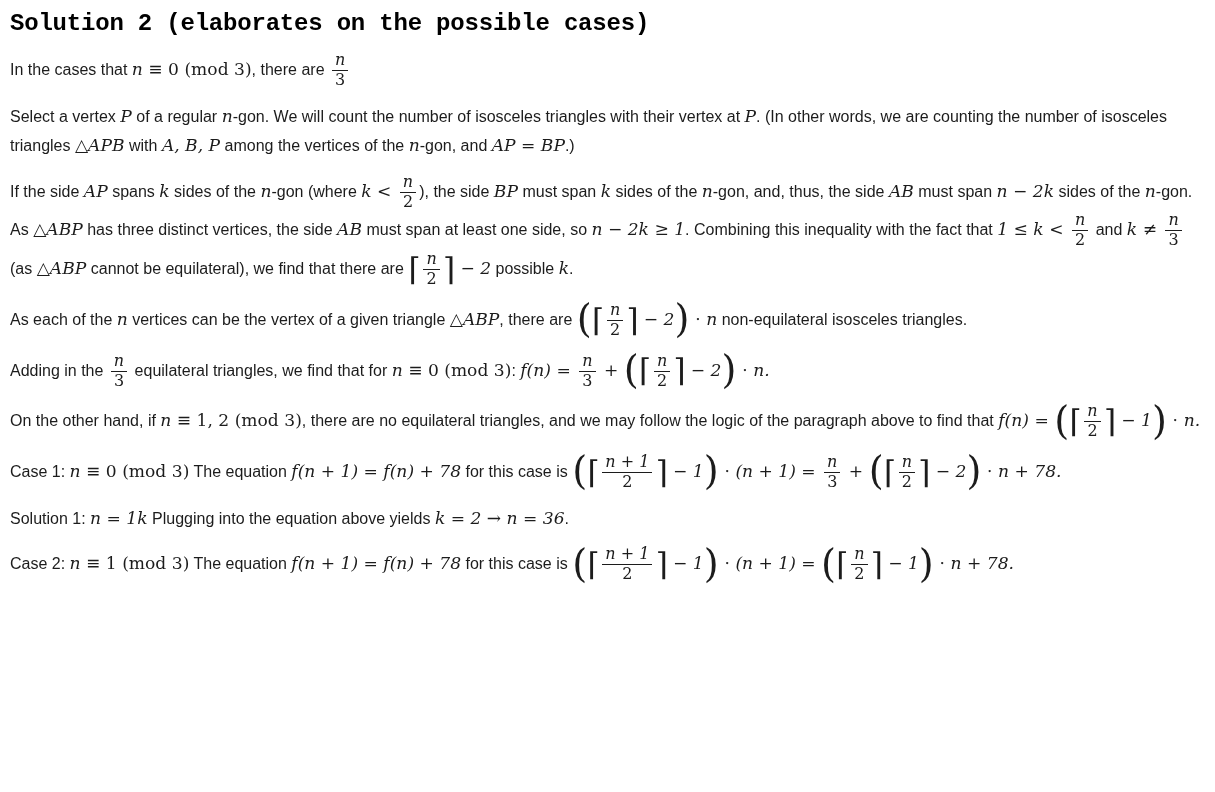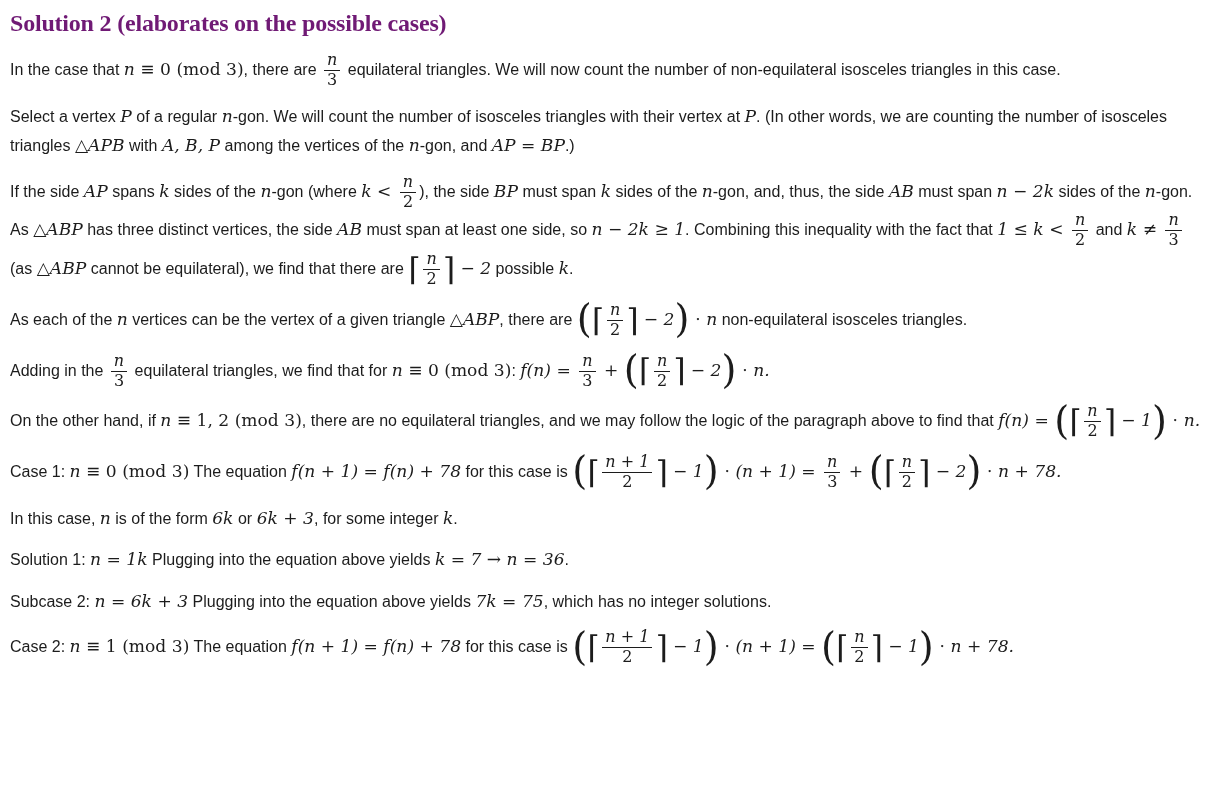--- a/index.html
+++ b/index.html
@@ -12,24 +12,24 @@
     font-size: 16px;
     color: #1c1c1c;
     -webkit-font-smoothing: antialiased;
   }
   .page {
     width: 1215px;
     box-sizing: border-box;
     padding: 4px 14px 10px 10px;
   }
   h2.section-heading {
-    font-family: Liberation Serif, serif;
+    font-family: Liberation Mono, monospace;
     font-weight: 700;
     font-size: 24px;
-    color: #701a75;
+    color: #000000;
     margin: 6px 0 14px 0;
     letter-spacing: -0.2px;
   }
   .content p {
     margin: 4px 0 12px 0;
     line-height: 1.72;
   }
   
   .math {
     font-family: "DejaVu Serif", serif;
@@ -76,25 +76,23 @@
     position: relative;
     top: -0.03em;
   }
 </style>
 </head>
 <body>
 
 <div class="page">
   <h2 class="section-heading">Solution 2 (elaborates on the possible cases)</h2>
   <div class="content">
-      <p><span class="tx">In the case that </span><span class="math">n</span><span class="math roman"> ≡ 0 (mod 3)</span><span class="tx">, there are </span><span class="frac"><span class="num">n</span><span class="den">3</span></span><span class="tx"> equilateral triangles. We will now count the number of non-equilateral isosceles triangles in this case.</span></p>
+      <p><span class="tx">In the cases that </span><span class="math">n</span><span class="math roman"> ≡ 0 (mod 3)</span><span class="tx">, there are </span><span class="frac"><span class="num">n</span><span class="den">3</span></span></p>
       <p><span class="tx">Select a vertex </span><span class="math">P</span><span class="tx"> of a regular </span><span class="math">n</span><span class="tx">-gon. We will count the number of isosceles triangles with their vertex at </span><span class="math">P</span><span class="tx">. (In other words, we are counting the number of isosceles triangles </span><span class="math roman">△</span><span class="math">APB</span><span class="tx"> with </span><span class="math">A, B, P</span><span class="tx"> among the vertices of the </span><span class="math">n</span><span class="tx">-gon, and </span><span class="math">AP = BP</span><span class="tx">.)</span></p>
       <p><span class="tx">If the side </span><span class="math">AP</span><span class="tx"> spans </span><span class="math">k</span><span class="tx"> sides of the </span><span class="math">n</span><span class="tx">-gon (where </span><span class="math">k &lt; </span><span class="frac"><span class="num">n</span><span class="den">2</span></span><span class="tx">), the side </span><span class="math">BP</span><span class="tx"> must span </span><span class="math">k</span><span class="tx"> sides of the </span><span class="math">n</span><span class="tx">-gon, and, thus, the side </span><span class="math">AB</span><span class="tx"> must span </span><span class="math">n − 2k</span><span class="tx"> sides of the </span><span class="math">n</span><span class="tx">-gon. As </span><span class="math roman">△</span><span class="math">ABP</span><span class="tx"> has three distinct vertices, the side </span><span class="math">AB</span><span class="tx"> must span at least one side, so </span><span class="math">n − 2k ≥ 1</span><span class="tx">. Combining this inequality with the fact that </span><span class="math">1 ≤ k &lt; </span><span class="frac"><span class="num">n</span><span class="den">2</span></span><span class="tx"> and </span><span class="math">k ≠ </span><span class="frac"><span class="num">n</span><span class="den">3</span></span><span class="tx"> (as </span><span class="math roman">△</span><span class="math">ABP</span><span class="tx"> cannot be equilateral), we find that there are </span><span class="ceil">⌈</span><span class="frac"><span class="num">n</span><span class="den">2</span></span><span class="ceil">⌉</span><span class="math"> − 2</span><span class="tx"> possible </span><span class="math">k</span><span class="tx">.</span></p>
       <p><span class="tx">As each of the </span><span class="math">n</span><span class="tx"> vertices can be the vertex of a given triangle </span><span class="math roman">△</span><span class="math">ABP</span><span class="tx">, there are </span><span class="bigp">(</span><span class="ceil">⌈</span><span class="frac"><span class="num">n</span><span class="den">2</span></span><span class="ceil">⌉</span><span class="math"> − 2</span><span class="bigp">)</span><span class="math"> ⋅ n</span><span class="tx"> non-equilateral isosceles triangles.</span></p>
       <p><span class="tx">Adding in the </span><span class="frac"><span class="num">n</span><span class="den">3</span></span><span class="tx"> equilateral triangles, we find that for </span><span class="math">n</span><span class="math roman"> ≡ 0 (mod 3)</span><span class="tx">: </span><span class="math">f(n) = </span><span class="frac"><span class="num">n</span><span class="den">3</span></span><span class="math"> + </span><span class="bigp">(</span><span class="ceil">⌈</span><span class="frac"><span class="num">n</span><span class="den">2</span></span><span class="ceil">⌉</span><span class="math"> − 2</span><span class="bigp">)</span><span class="math"> ⋅ n.</span></p>
       <p><span class="tx">On the other hand, if </span><span class="math">n</span><span class="math roman"> ≡ 1, 2 (mod 3)</span><span class="tx">, there are no equilateral triangles, and we may follow the logic of the paragraph above to find that </span><span class="math">f(n) = </span><span class="bigp">(</span><span class="ceil">⌈</span><span class="frac"><span class="num">n</span><span class="den">2</span></span><span class="ceil">⌉</span><span class="math"> − 1</span><span class="bigp">)</span><span class="math"> ⋅ n.</span></p>
       <p><span class="tx">Case 1: </span><span class="math">n</span><span class="math roman"> ≡ 0 (mod 3)</span><span class="tx"> The equation </span><span class="math">f(n + 1) = f(n) + 78</span><span class="tx"> for this case is </span><span class="bigp">(</span><span class="ceil">⌈</span><span class="frac"><span class="num">n + 1</span><span class="den">2</span></span><span class="ceil">⌉</span><span class="math"> − 1</span><span class="bigp">)</span><span class="math"> ⋅ (n + 1) = </span><span class="frac"><span class="num">n</span><span class="den">3</span></span><span class="math"> + </span><span class="bigp">(</span><span class="ceil">⌈</span><span class="frac"><span class="num">n</span><span class="den">2</span></span><span class="ceil">⌉</span><span class="math"> − 2</span><span class="bigp">)</span><span class="math"> ⋅ n + 78.</span></p>
-      <p><span class="tx">In this case, </span><span class="math">n</span><span class="tx"> is of the form </span><span class="math">6k</span><span class="tx"> or </span><span class="math">6k + 3</span><span class="tx">, for some integer </span><span class="math">k</span><span class="tx">.</span></p>
-      <p><span class="tx">Solution 1: </span><span class="math">n = 1k</span><span class="tx"> Plugging into the equation above yields </span><span class="math">k = 7 → n = 36</span><span class="tx">.</span></p>
-      <p><span class="tx">Subcase 2: </span><span class="math">n = 6k + 3</span><span class="tx"> Plugging into the equation above yields </span><span class="math">7k = 75</span><span class="tx">, which has no integer solutions.</span></p>
+      <p><span class="tx">Solution 1: </span><span class="math">n = 1k</span><span class="tx"> Plugging into the equation above yields </span><span class="math">k = 2 → n = 36</span><span class="tx">.</span></p>
       <p><span class="tx">Case 2: </span><span class="math">n</span><span class="math roman"> ≡ 1 (mod 3)</span><span class="tx"> The equation </span><span class="math">f(n + 1) = f(n) + 78</span><span class="tx"> for this case is </span><span class="bigp">(</span><span class="ceil">⌈</span><span class="frac"><span class="num">n + 1</span><span class="den">2</span></span><span class="ceil">⌉</span><span class="math"> − 1</span><span class="bigp">)</span><span class="math"> ⋅ (n + 1) = </span><span class="bigp">(</span><span class="ceil">⌈</span><span class="frac"><span class="num">n</span><span class="den">2</span></span><span class="ceil">⌉</span><span class="math"> − 1</span><span class="bigp">)</span><span class="math"> ⋅ n + 78.</span></p>
     </div>
 </div>
 
 </body></html>

